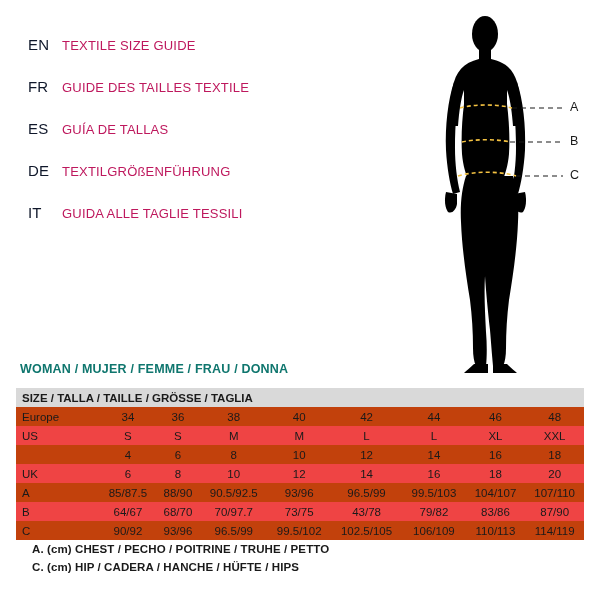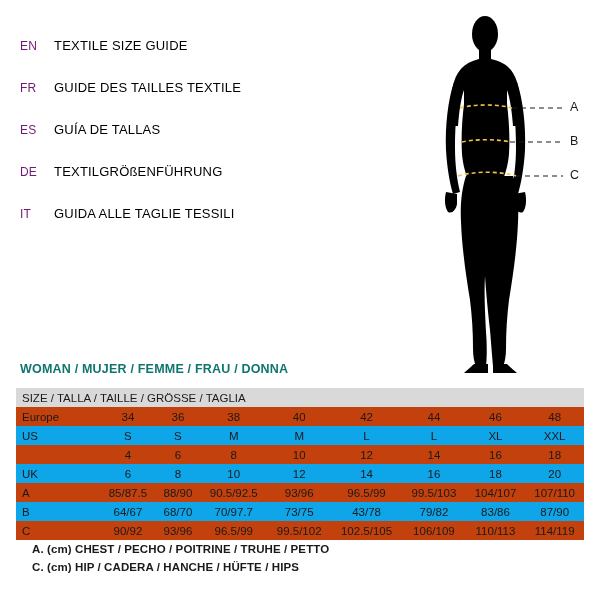--- a/index.html
+++ b/index.html
@@ -27,26 +27,27 @@
     display: flex;
     align-items: baseline;
     font-size: 13.5px;
     letter-spacing: 0.2px;
     line-height: 18px;
     margin-bottom: 1px;
   }
   .lang-code {
     width: 34px;
     flex: 0 0 34px;
-    font-size: 12px;
-    color: #701a75;
+    font-size: 15px;
+    color: #0f172a;
+    margin-left: 8px;
   }
   .lang-text {
     font-size: 13px;
-    color: #000000;
+    color: #be185d;
     white-space: nowrap;
     margin-top: 23px;
   }
 
   
   .figure-wrap {
     position: absolute;
     top: 8px;
     left: 400px;
     width: 200px;
@@ -89,26 +90,26 @@
     padding: 2px 4px;
     text-align: center;
     font-weight: normal;
     height: 15px;
   }
   .size-table .rowhead {
     text-align: left;
     padding-left: 6px;
     width: 74px;
   }
-  .row-grey  { background: #0ea5e9; }
+  .row-grey  { background: #ef4444; }
   .row-white { background: #c2410c; }
   .header-row td {
     background: #d9d9d9;
     text-align: left;
-    font-weight: normal;
+    font-weight: bold;
     font-size: 11.5px;
     padding-left: 6px;
   }
 
   
   .legend {
     position: absolute;
     top: 541px;
     left: 32px;
     font-size: 11.5px;

